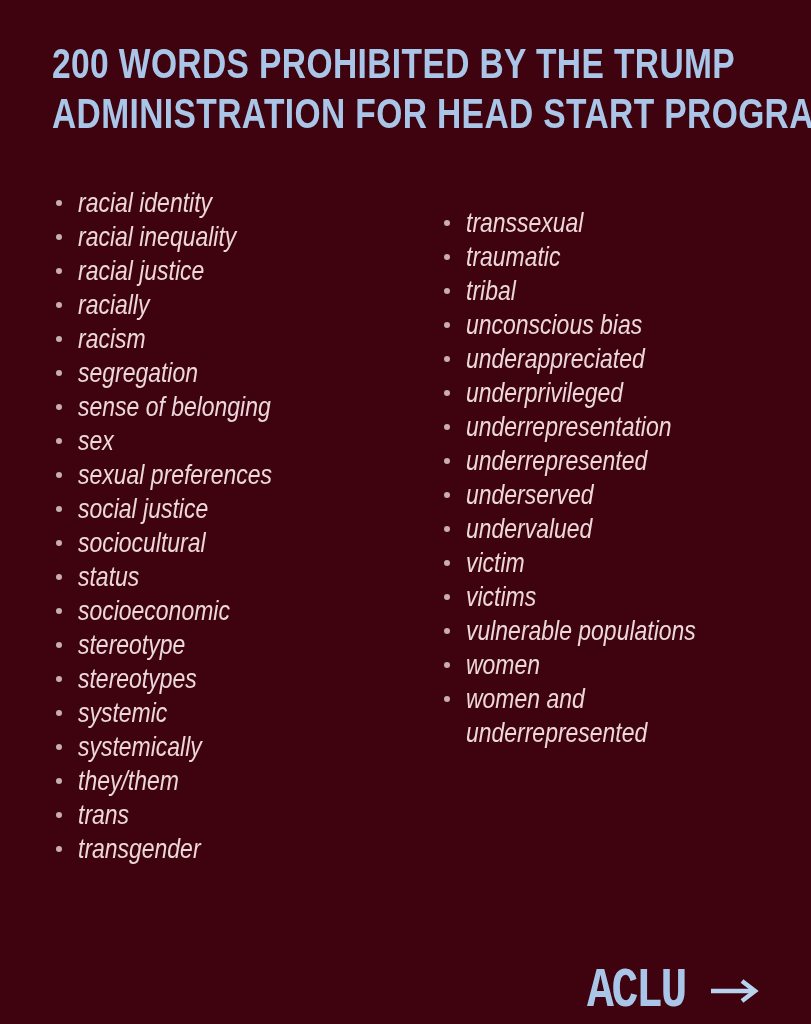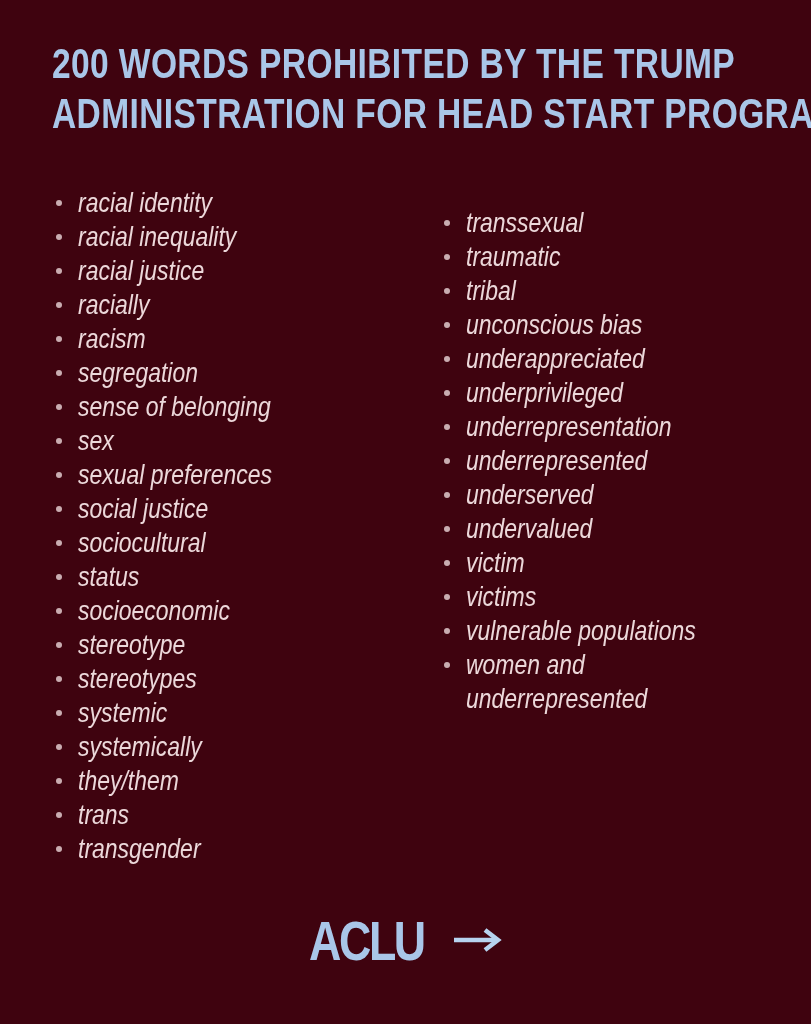--- a/index.html
+++ b/index.html
@@ -46,24 +46,25 @@
   }
   .word {
     font-size: 28px;
     line-height: 34px;
     color: var(--text-pink, #ecd8da);
     transform: scaleX(0.82);
     transform-origin: 0 0;
   }
   .footer {
     position: absolute;
-    left: 52px; right: 46px; top: 909px; height: 62px;
+    left: 52px; right: 46px; top: 960px; height: 62px;
     display: flex;
-    justify-content: center;
+    justify-content: flex-end;
     align-items: center;
+    font-family: Liberation Mono, monospace;
   }
   .logo {
     font-size: 56px;
     font-weight: bold;
     color: var(--accent, #a9c6e8);
     letter-spacing: -3px;
     transform: scaleX(0.8);
     transform-origin: 0 50%;
     user-select: none;
   }
@@ -252,20 +253,24 @@
         <li class="word-item">
           <span class="bullet"></span>
           <span class="word">victims</span>
         </li>
 
         <li class="word-item">
           <span class="bullet"></span>
           <span class="word">vulnerable populations</span>
         </li>
 
+        <li class="word-item">
+          <span class="bullet"></span>
+          <span class="word">women</span>
+        </li>
 
         <li class="word-item">
           <span class="bullet"></span>
           <span class="word">women and underrepresented</span>
         </li>
       </ul>
   </main>
 
   <footer class="footer">
     <div class="logo">ACLU</div>

